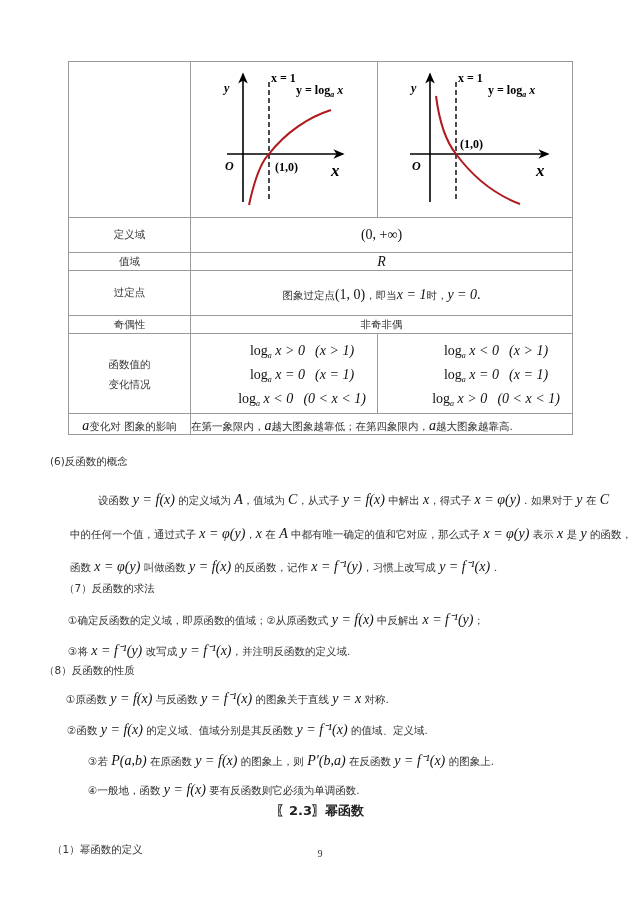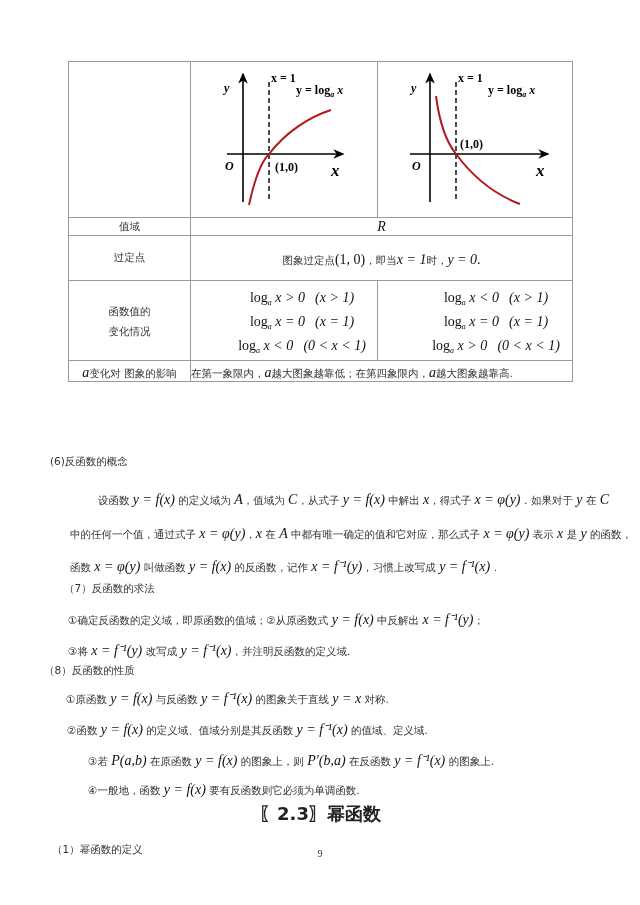--- a/index.html
+++ b/index.html
@@ -11,21 +11,21 @@
   table.lg { position:absolute; left:68px; top:61px; width:505px; border-collapse:collapse; }
   table.lg td { border:1.3px solid #9a9a9a; padding:0; text-align:center; vertical-align:middle; }
   .c0 { width:123px; }
   .c1 { width:186px; }
   .c2 { width:194px; }
   .vals { text-align:left; padding-left:36px !important; }
   .vals div { height:24px; line-height:24px; white-space:nowrap; }
   .sub { font-size:8px; vertical-align:-3px; font-style:italic; }
   .line { position:absolute; white-space:nowrap;text-align:right; }
   .h { position:absolute; left:0; width:640px; text-align:center; top:802px;
-       font-family:"DejaVu Sans", sans-serif; font-weight:bold; font-size:18px; color:#222; }
+       font-family:"DejaVu Sans", sans-serif; font-weight:bold; font-size:13px; color:#222; }
   .pn { position:absolute; left:0; width:640px; text-align:center; top:848px; font-size:10px; color:#333;
         font-family:"Liberation Serif", serif; }
   svg text { font-family:"Liberation Serif", serif; font-weight:bold; }
 </style>
 </head>
 <body>
 
 <table class="lg">
   <tbody>
       <tr style="height:151px">
@@ -62,29 +62,37 @@
         <path d="M58,34 C62,65 70,82 78,92 C95,115 118,133 142,142" fill="none" stroke="#b0191e" stroke-width="2"></path>
         <text x="33" y="30" font-size="12" font-style="italic">y</text>
         <text x="80" y="20" font-size="12">x = 1</text>
         <text x="110" y="32" font-size="12"><tspan>y = log</tspan><tspan font-size="8" dy="3" font-style="italic">a</tspan><tspan dy="-3" font-style="italic"> x</tspan></text>
         <text x="34" y="108" font-size="12" font-style="italic">O</text>
         <text x="82" y="86" font-size="12">(1,0)</text>
         <text x="158" y="114" font-size="17" font-style="italic">x</text>
       </svg>
     </td>
   </tr>
+  <tr style="height:35px">
+    <td class="cn">定义域</td>
+    <td colspan="2" class="m">(0, +∞)</td>
+  </tr>
   <tr style="height:18px">
     <td class="cn">值域</td>
     <td colspan="2" class="mi">R</td>
   </tr>
   <tr style="height:45px">
     <td class="cn">过定点</td>
     <td colspan="2">
       <span class="cn">图象过定点</span><span class="m">(1, 0)</span><span class="cn">，即当</span><span class="mi">x = 1</span><span class="cn">时，</span><span class="mi">y = 0</span><span class="m">.</span>
     </td>
+  </tr>
+  <tr style="height:18px">
+    <td class="cn">奇偶性</td>
+    <td colspan="2" class="cn">非奇非偶</td>
   </tr>
   <tr style="height:80px">
     <td class="cn" style="line-height:20px">
       <div>函数值的</div>
       <div>变化情况</div>
     </td>
     <td class="vals">
       <div><span class="m">log</span><span class="sub m">a</span><span class="mi"> x &gt; 0</span>&nbsp;&nbsp;<span class="mi">(x &gt; 1)</span></div>
       <div><span class="m">log</span><span class="sub m">a</span><span class="mi"> x = 0</span>&nbsp;&nbsp;<span class="mi">(x = 1)</span></div>
       <div><span class="m">log</span><span class="sub m">a</span><span class="mi"> x &lt; 0</span>&nbsp;&nbsp;<span class="mi">(0 &lt; x &lt; 1)</span></div>

